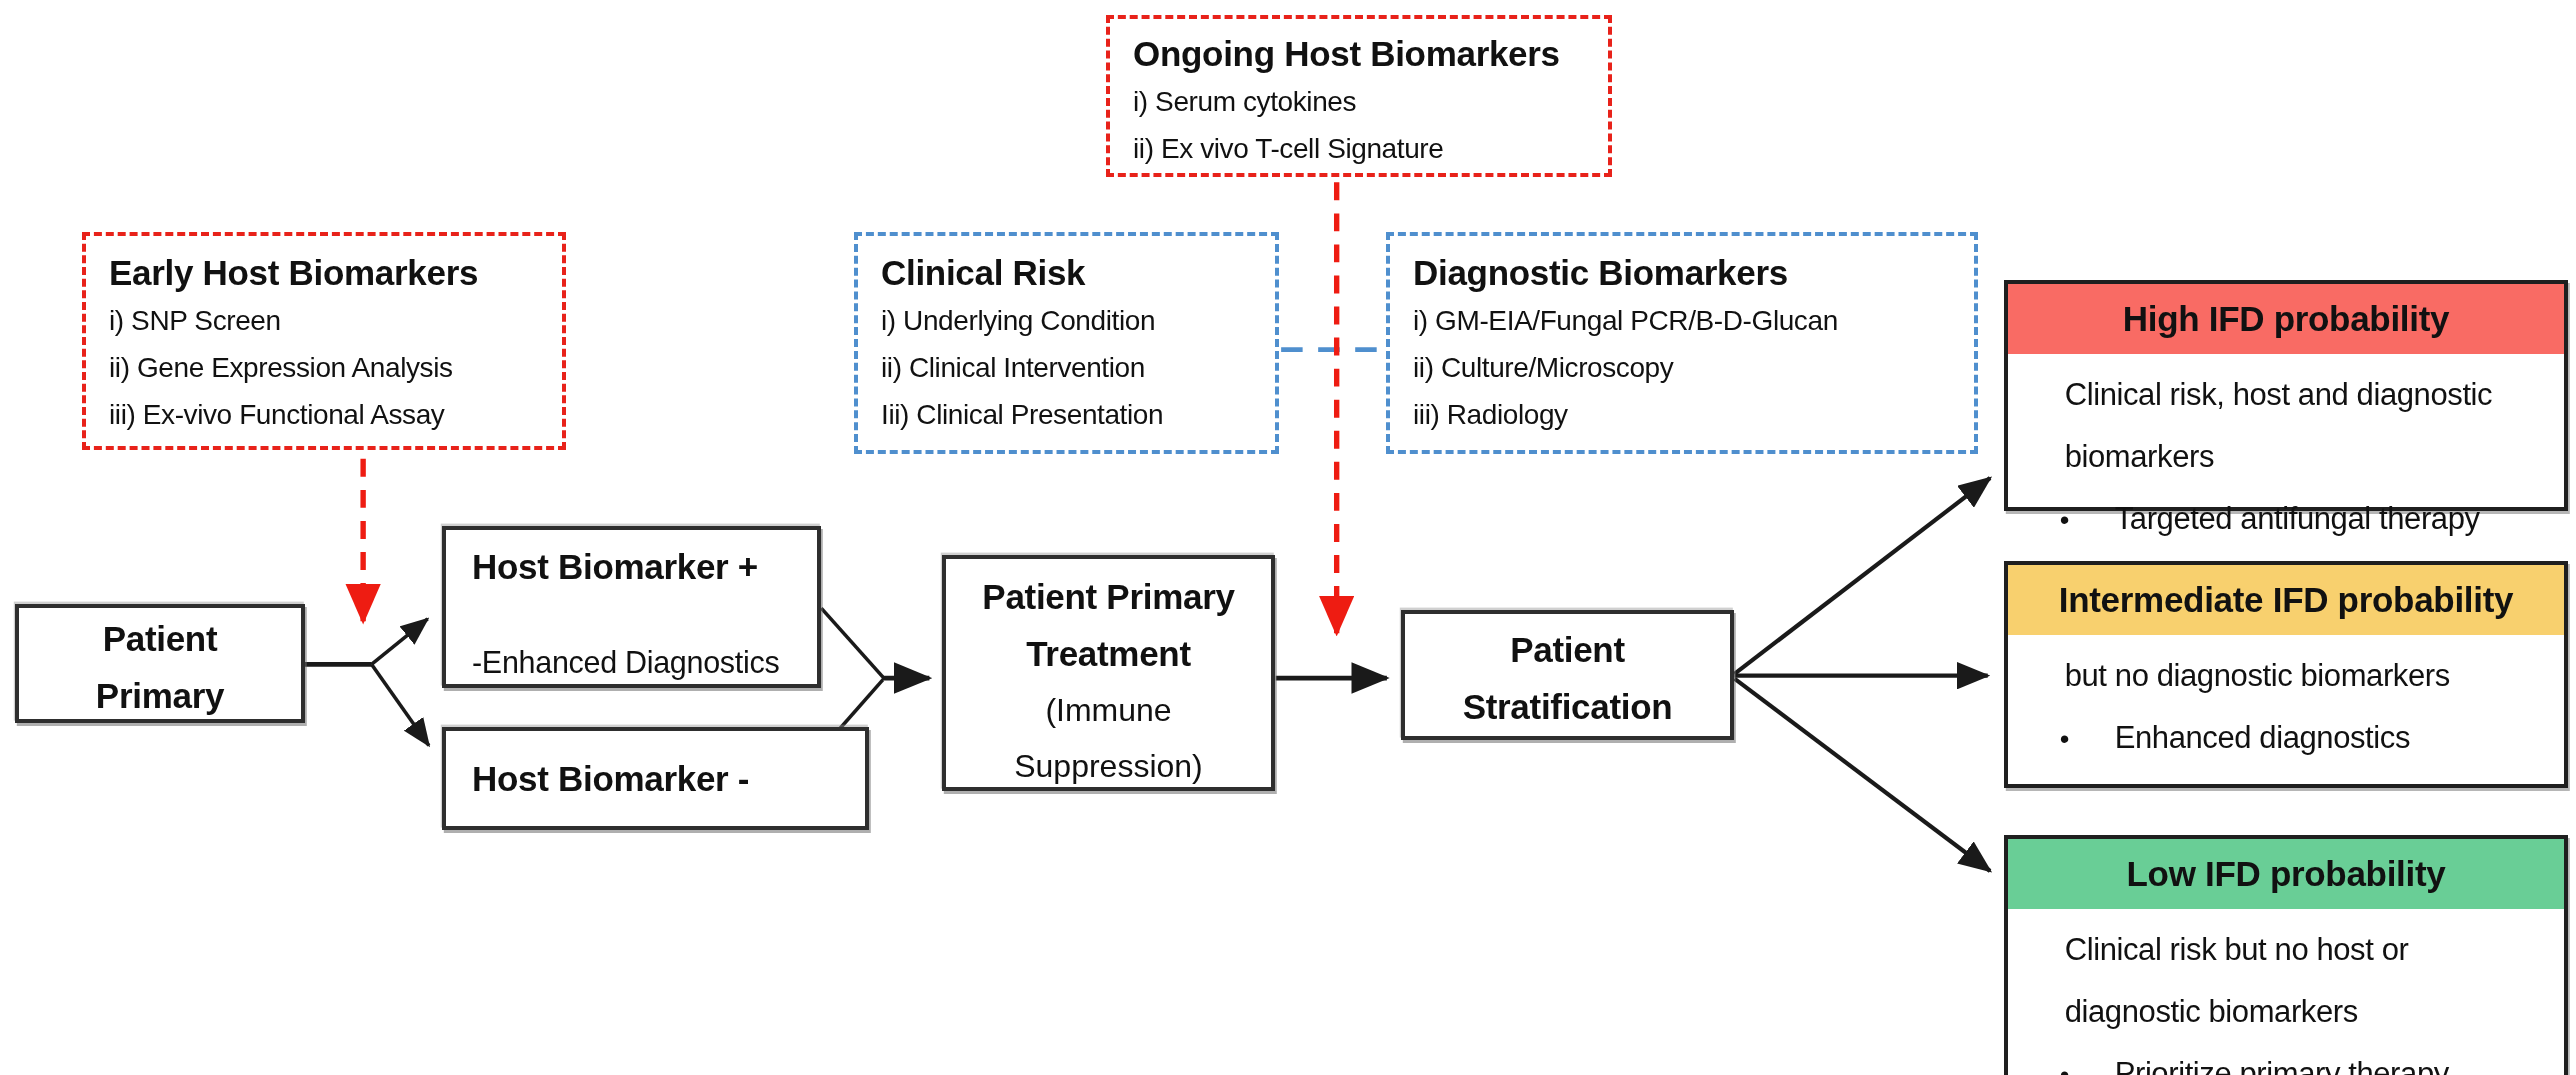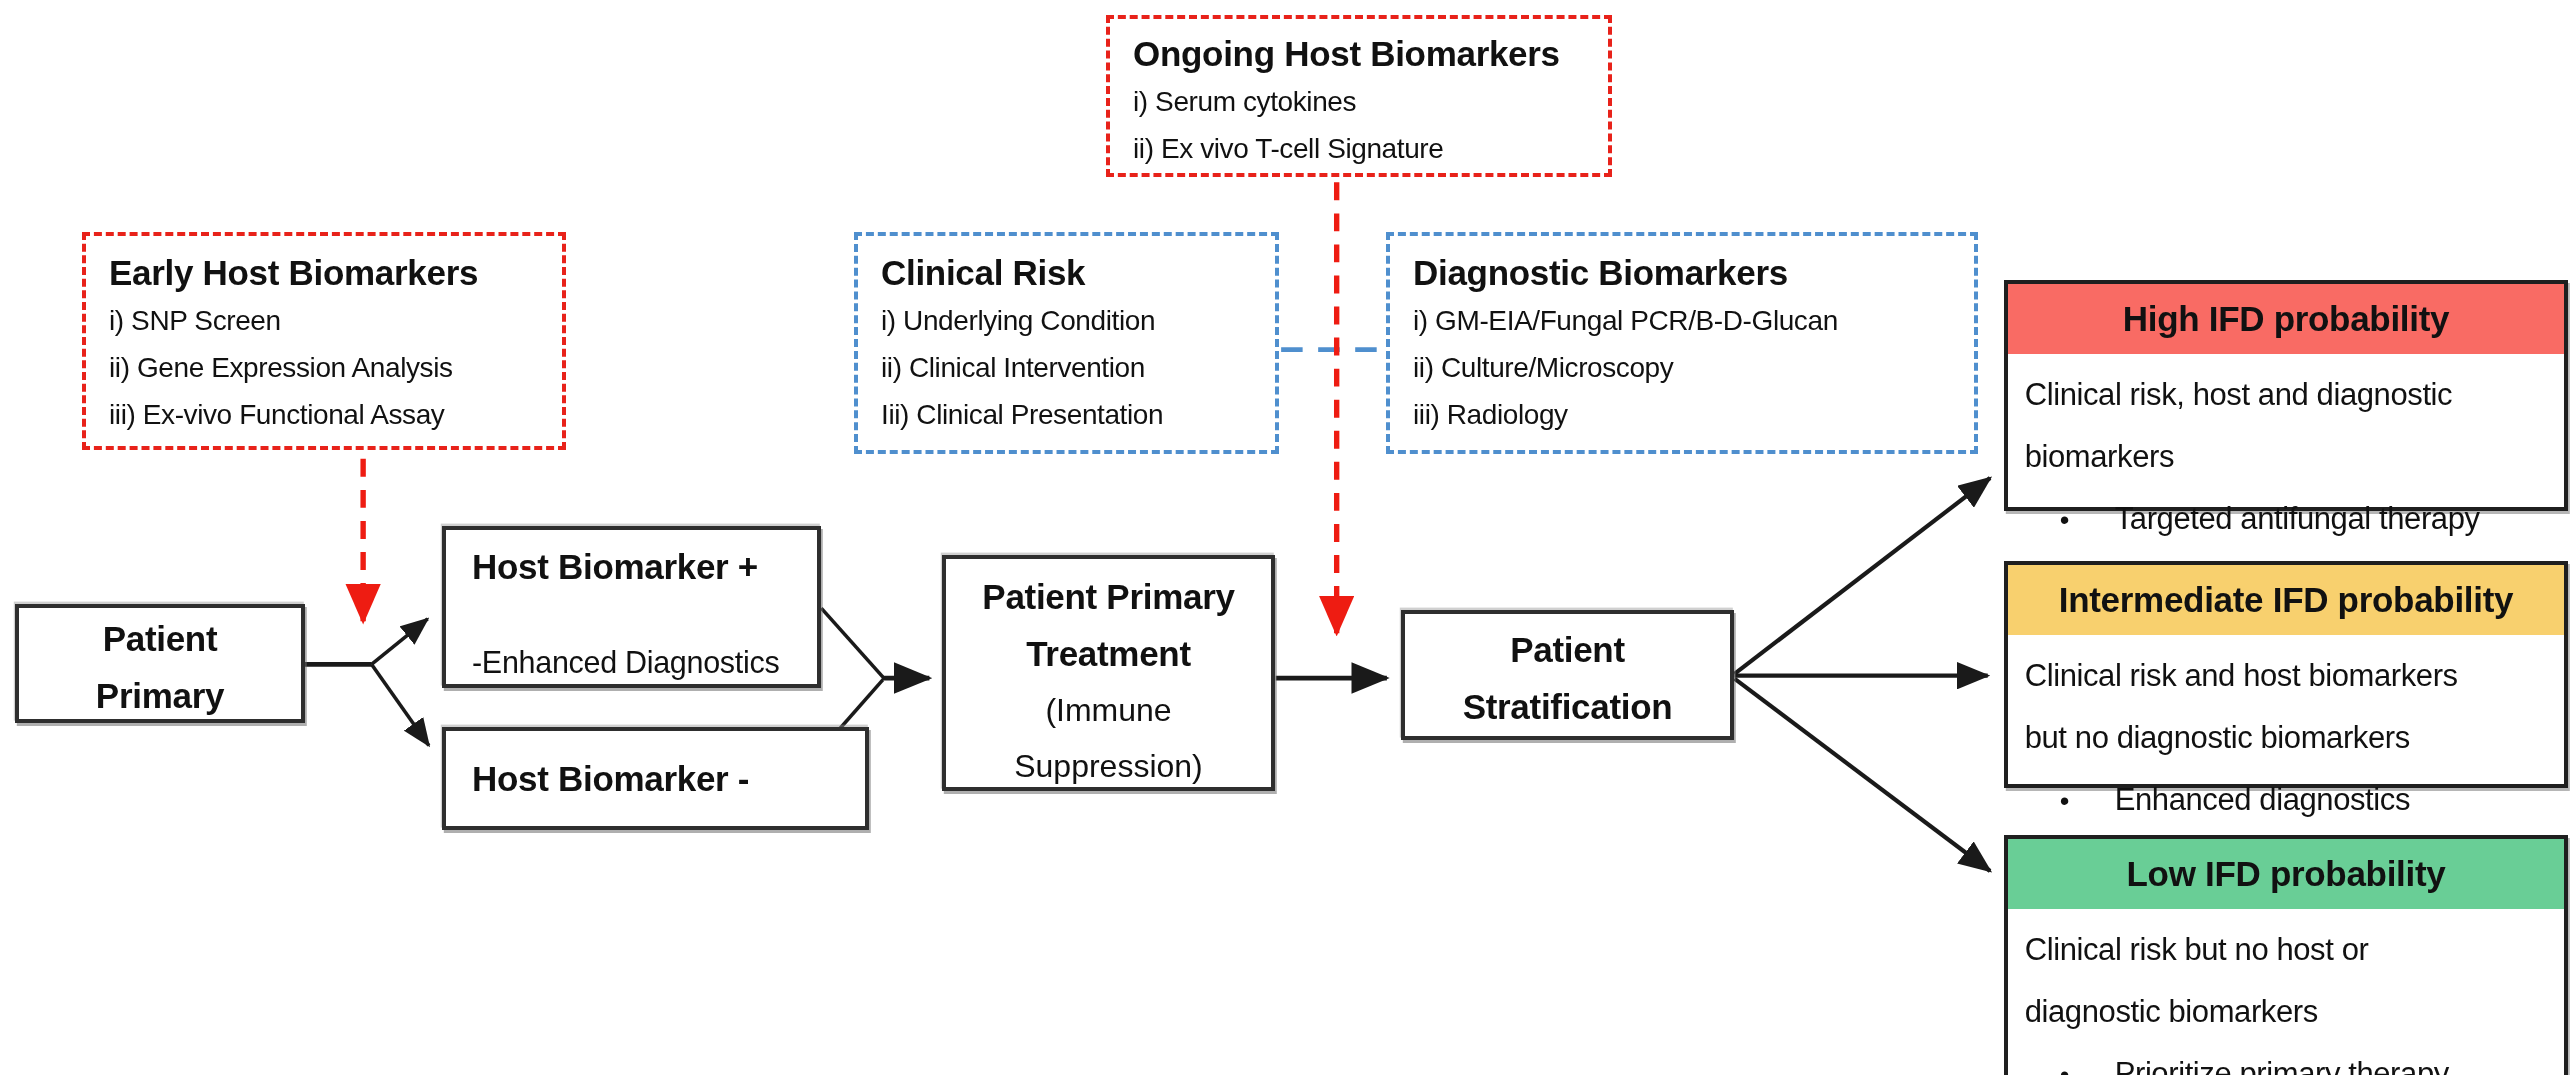--- a/index.html
+++ b/index.html
@@ -94,20 +94,21 @@
     white-space: nowrap;
   }
   .outcome-body {
     padding: 9.6px 12px 12px 16.7px;
   }
   .outcome-line {
     font-size: 31px;
     line-height: 62px;
     white-space: nowrap;
     letter-spacing: -0.4px;
+    margin-left: 40px;
   }
   .bullet-row {
     display: flex;
     align-items: baseline;
     font-size: 31px;
     line-height: 62px;
     letter-spacing: -0.4px;
     white-space: nowrap;
   }
   .bullet-glyph {
@@ -211,21 +212,20 @@
       <div class="bullet-row">
         <span class="bullet-glyph">•</span>
         <span>Targeted antifungal therapy</span>
       </div>
     </div>
   </div>
 
   <div class="outcome" style="left:2004px; top:561px; height:227px;">
     <div class="outcome-header" style="background: rgb(248, 208, 110);">Intermediate IFD probability</div>
     <div class="outcome-body">
-      <div class="outcome-line">Clinical risk and host biomarkers</div>
       <div class="outcome-line">but no diagnostic biomarkers</div>
       <div class="bullet-row">
         <span class="bullet-glyph">•</span>
         <span>Enhanced diagnostics</span>
       </div>
     </div>
   </div>
 
   <div class="outcome" style="left:2004px; top:835px; height:271px;">
     <div class="outcome-header" style="background: rgb(105, 206, 150);">Low IFD probability</div>

